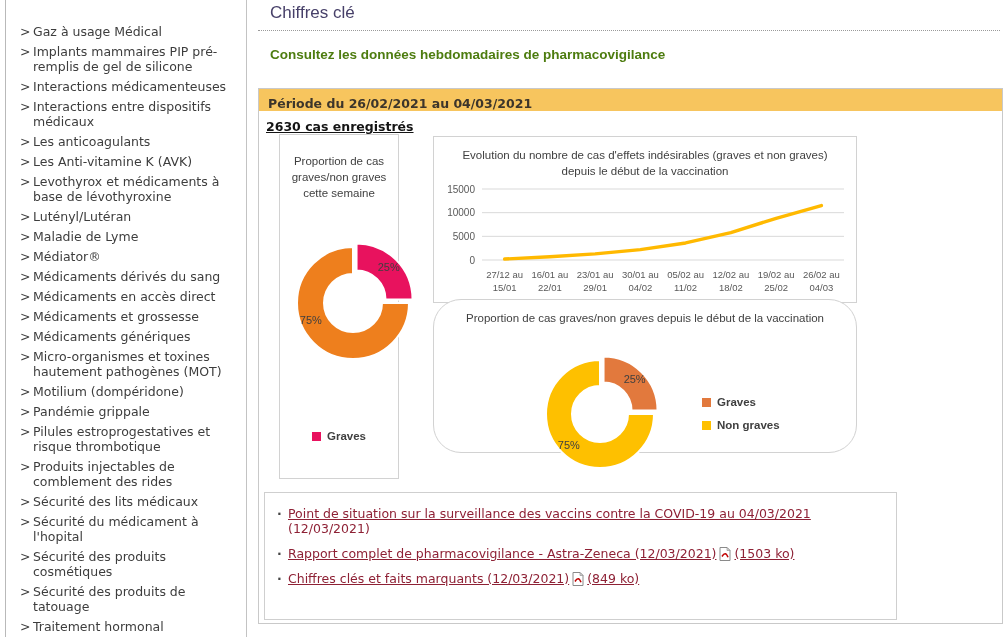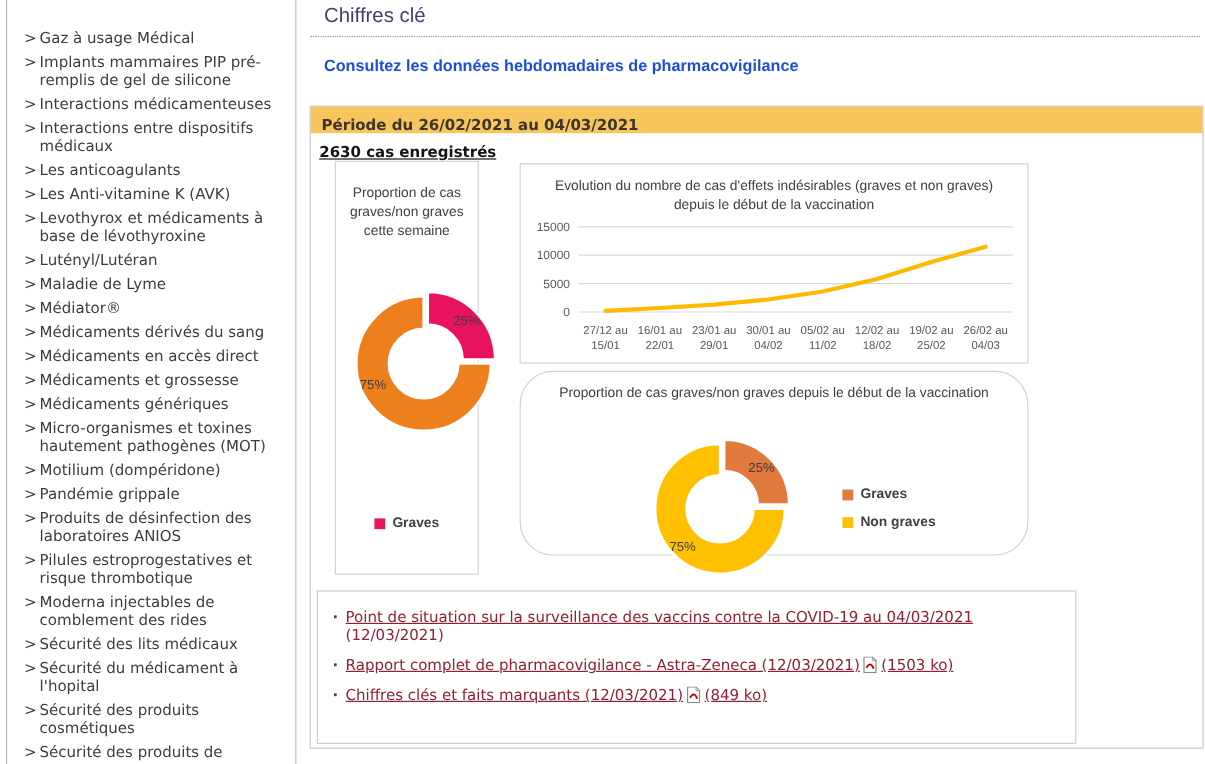--- a/index.html
+++ b/index.html
@@ -14,34 +14,34 @@
   .sidebar li{position:relative;padding-left:13px;font-size:12.5px;line-height:15px;
               color:#3d3d3d;margin-bottom:5px;cursor:pointer;}
   .sidebar li::before{content:">";position:absolute;left:0;top:0;color:#3d3d3d;}
 
   
   .content{position:absolute;left:248px;top:0;width:756px;height:100%;}
   h1.page-title{position:absolute;left:22px;top:3px;margin:0;font-size:17px;font-weight:normal;
      color:#474069;font-family:"Liberation Sans",sans-serif;}
   .dotted-sep{position:absolute;left:10px;top:30px;width:742px;border-top:1px dotted #9a9a9a;}
   h2.section-title{position:absolute;left:22px;top:47px;margin:0;font-size:13.5px;font-weight:bold;
-     color:#1d4ed8;font-family:"Liberation Sans",sans-serif;}
+     color:#4d7c0f;font-family:"Liberation Sans",sans-serif;}
 
   .period-box{position:absolute;left:10px;top:88px;width:745px;height:536px;
               border:1px solid #c9c9c9;background:#fff;box-sizing:border-box;}
   .period-banner{position:absolute;left:0;top:0;right:0;height:22px;background:#f7c55e;
                  display:flex;align-items:flex-end;padding-left:9px;
                  font-size:12.5px;font-weight:bold;color:#3c352b;cursor:pointer;}
   .cases{position:absolute;left:7px;top:30px;font-size:12.5px;font-weight:bold;color:#141414;text-decoration:underline;}
 
   .chart-box{position:absolute;border:1px solid #d2d2d2;background:#fff;box-sizing:border-box;
              font-family:"Liberation Sans",sans-serif;}
   .chart-left {left:20px; top:45px; width:120px;height:345px;}
   .chart-line {left:174px;top:47px; width:424px;height:167px;}
-  .chart-donut2{left:174px;top:220px;width:424px;height:154px;border-radius:28px;}
+  .chart-donut2{left:174px;top:210px;width:424px;height:154px;border-radius:28px;}
   .chart-title{position:absolute;top:10px;left:26px;right:26px;text-align:center;
                font-size:11.5px;color:#3f3f3f;line-height:1.4;}
   .chart-left .chart-title{left:10px;right:10px;top:18px;}
   .chart-svg{position:absolute;left:0;top:0;}
 
   .legend-bottom{position:absolute;left:0;right:0;bottom:36px;display:flex;justify-content:center;
                  align-items:center;gap:6px;font-size:11.5px;color:#3f3f3f;}
   .legend-right{position:absolute;left:268px;top:96px;display:flex;flex-direction:column;gap:11px;
                 font-size:11.5px;color:#3f3f3f;}
   .legend-item{display:flex;align-items:center;gap:6px;font-weight:bold;}
@@ -77,23 +77,22 @@
         <li>Lutényl/Lutéran</li>
         <li>Maladie de Lyme</li>
         <li>Médiator®</li>
         <li>Médicaments dérivés du sang</li>
         <li>Médicaments en accès direct</li>
         <li>Médicaments et grossesse</li>
         <li>Médicaments génériques</li>
         <li>Micro-organismes et toxines hautement pathogènes (MOT)</li>
         <li>Motilium (dompéridone)</li>
         <li>Pandémie grippale</li>
-        <li>Produits de désinfection des laboratoires ANIOS</li>
         <li>Pilules estroprogestatives et risque thrombotique</li>
-        <li>Moderna injectables de comblement des rides</li>
+        <li>Produits injectables de comblement des rides</li>
         <li>Sécurité des lits médicaux</li>
         <li>Sécurité du médicament à l'hopital</li>
         <li>Sécurité des produits cosmétiques</li>
         <li>Sécurité des produits de tatouage</li>
         <li>Traitement hormonal</li>
       </ul>
   </nav>
 
   <main class="content">
     <h1 class="page-title">Chiffres clé</h1>

